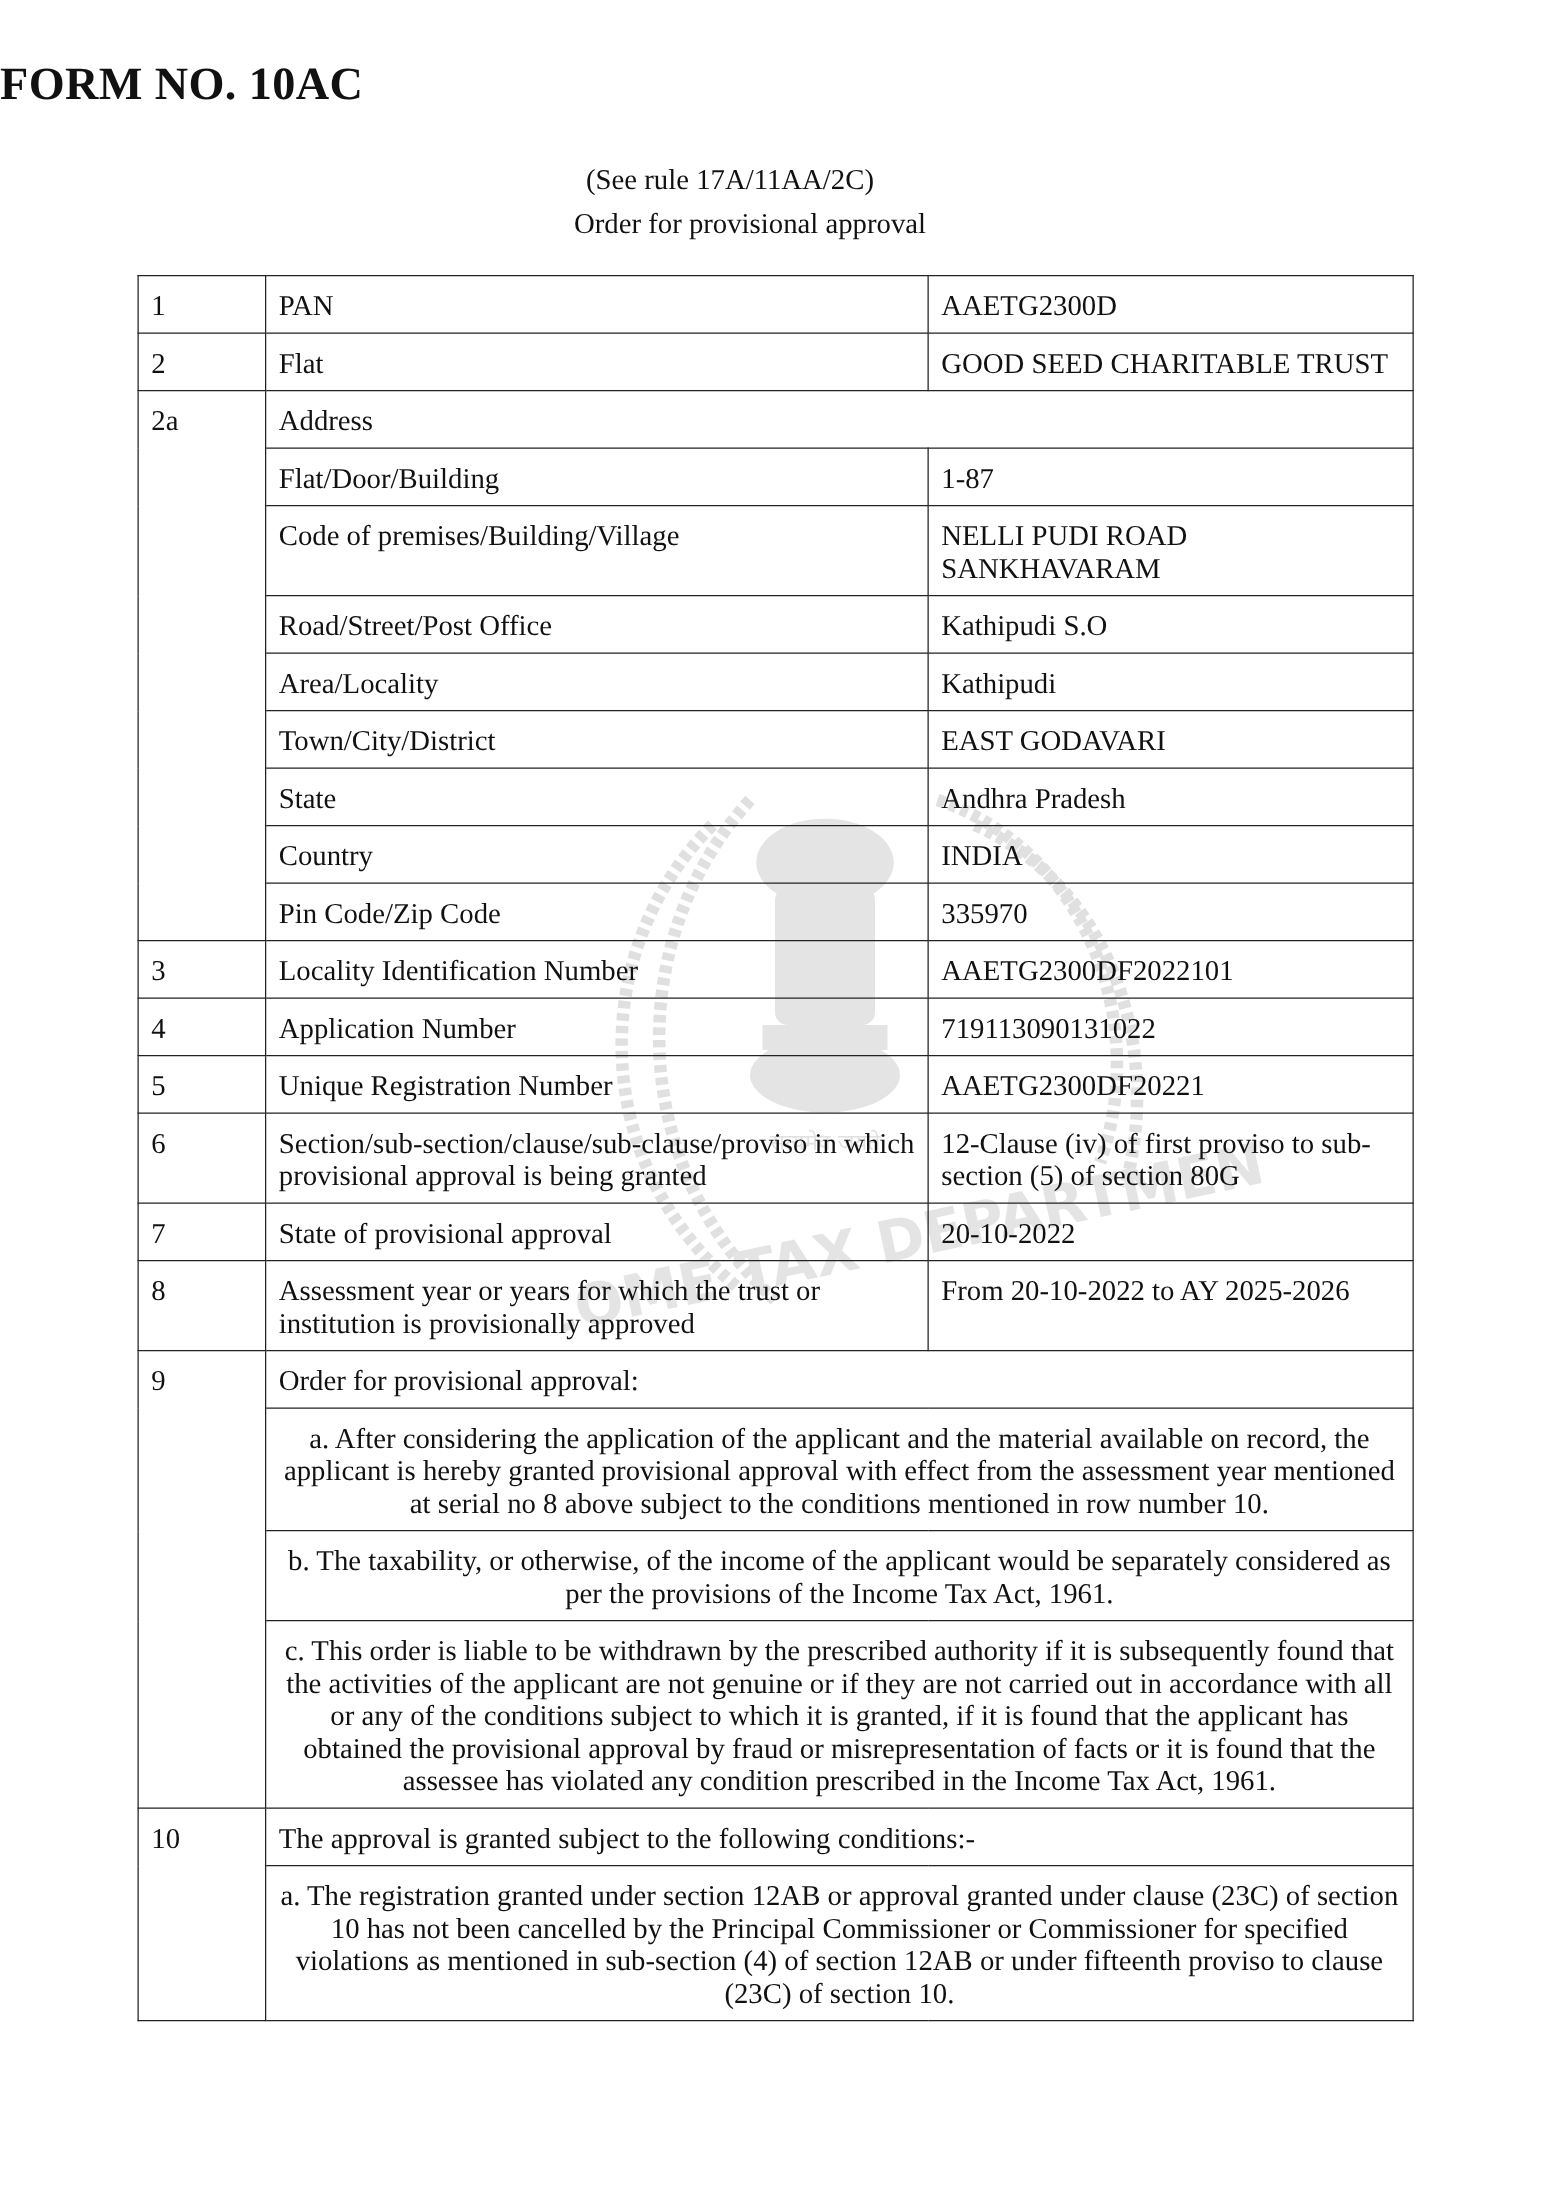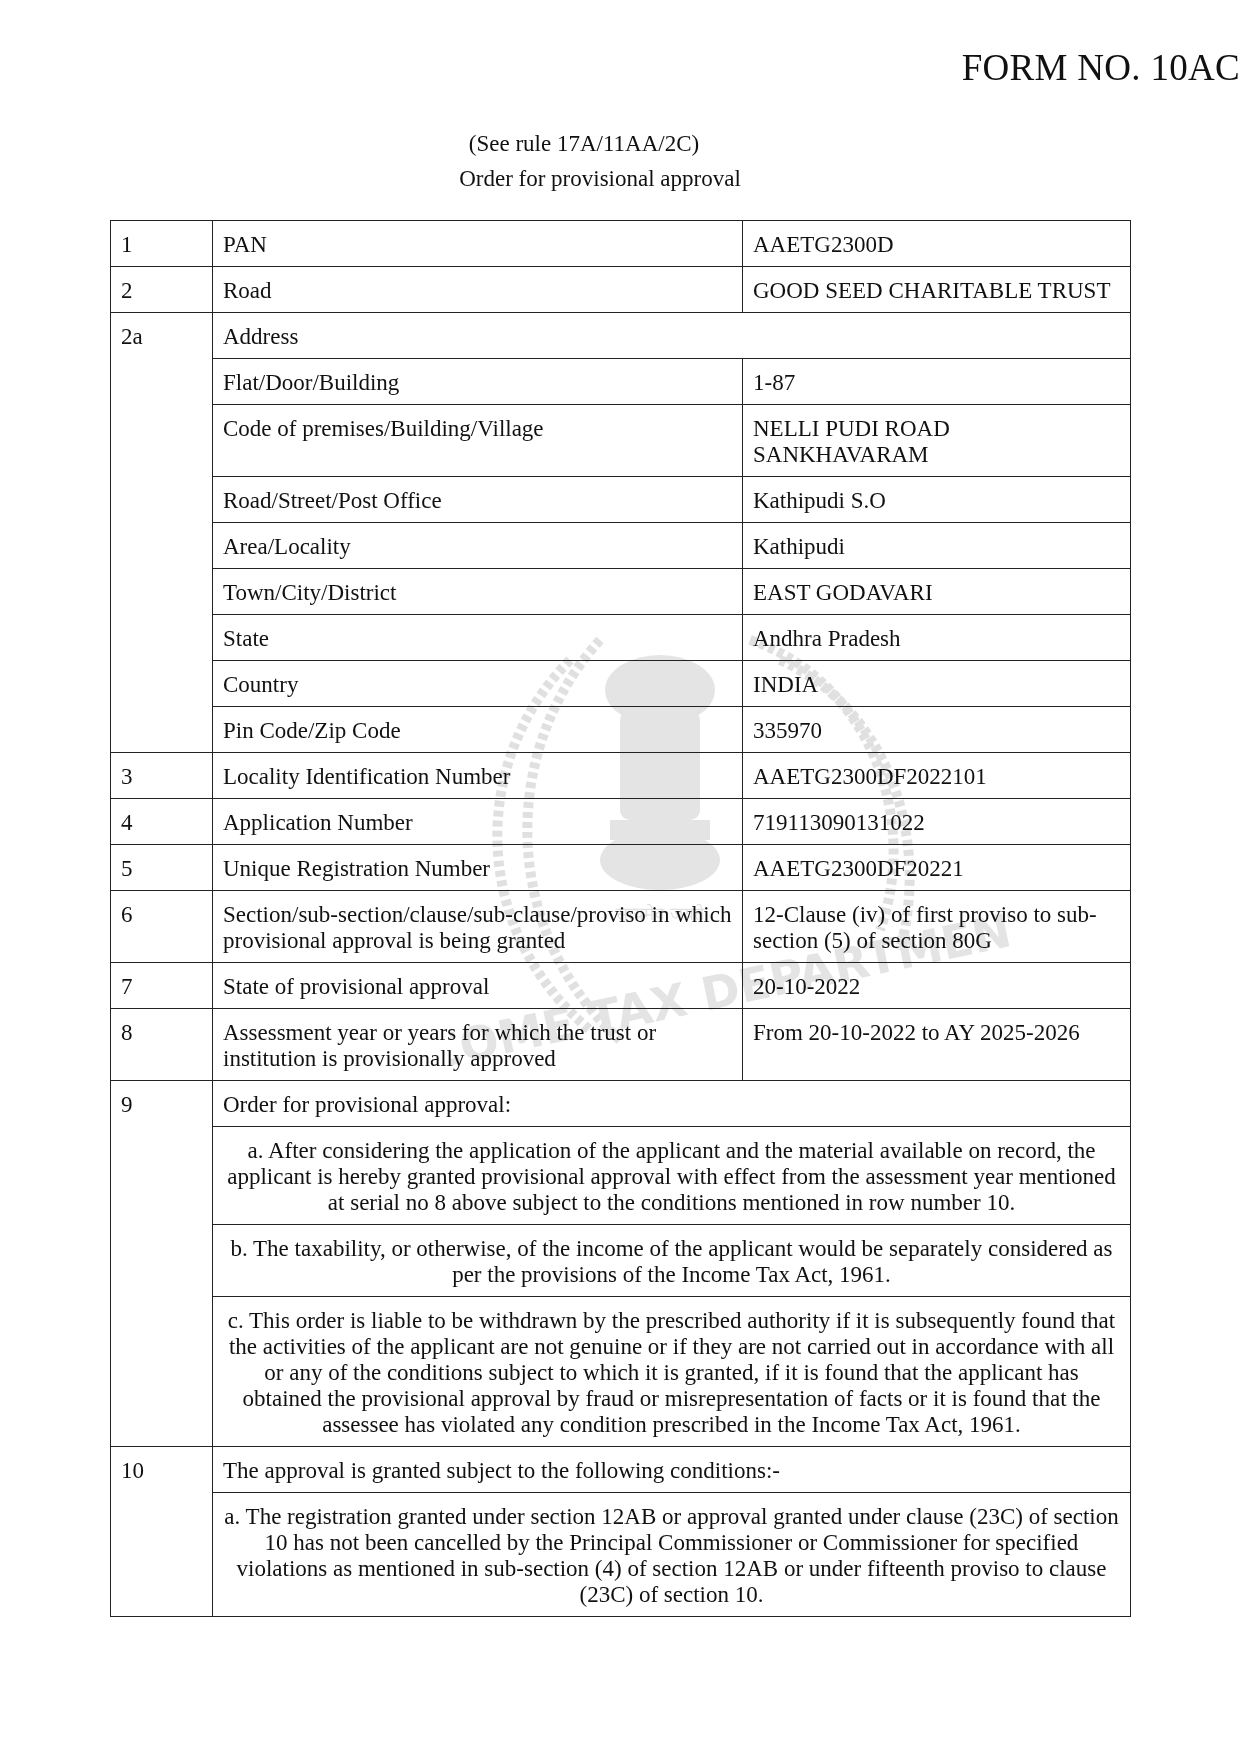--- a/index.html
+++ b/index.html
@@ -1,22 +1,22 @@
 <!DOCTYPE html>
 <html><head>
 <meta charset="utf-8">
 <style>
   html, body { margin: 0; padding: 0; background: #ffffff; }
   body {
     width: 1240px; height: 1755px; position: relative; overflow: hidden;
     font-family: "Liberation Serif", "DejaVu Serif", serif; color: #111;
   }
   .title {
-    position: absolute; left: 0; width: 1240px; top: 46px; text-align: right;
-    font-size: 37px; font-weight: normal; letter-spacing: 0.3px;
+    position: absolute; left: 0; width: 1240px; top: 46px; text-align: left;
+    font-size: 37px; font-weight: bold; letter-spacing: 0.3px;
   }
   .subtitle {
     position: absolute; left: 0; width: 1168px; text-align: center; font-size: 23px;
   }
   .sub1 { top: 131px; }
   .sub2 { top: 166px; padding-left: 16px; }
 
   .watermark {
     position: absolute; left: 450px; top: 600px; width: 560px; height: 470px;
     pointer-events: none; opacity: 0.22; z-index: 0;
@@ -68,21 +68,21 @@
       <col class="c3">
     </colgroup>
   <tbody>
     <tr class="row-h">
       <td class="num">1</td>
       <td>PAN</td>
       <td>AAETG2300D</td>
     </tr>
     <tr>
       <td class="num">2</td>
-      <td>Road</td>
+      <td>Flat</td>
       <td>GOOD SEED CHARITABLE TRUST</td>
     </tr>
 
     <tr class="row-h">
       <td class="num" rowspan="9">2a</td>
       <td colspan="2">Address</td>
     </tr>
     <tr class="row-h">
       <td>Flat/Door/Building</td>
       <td>1-87</td>

